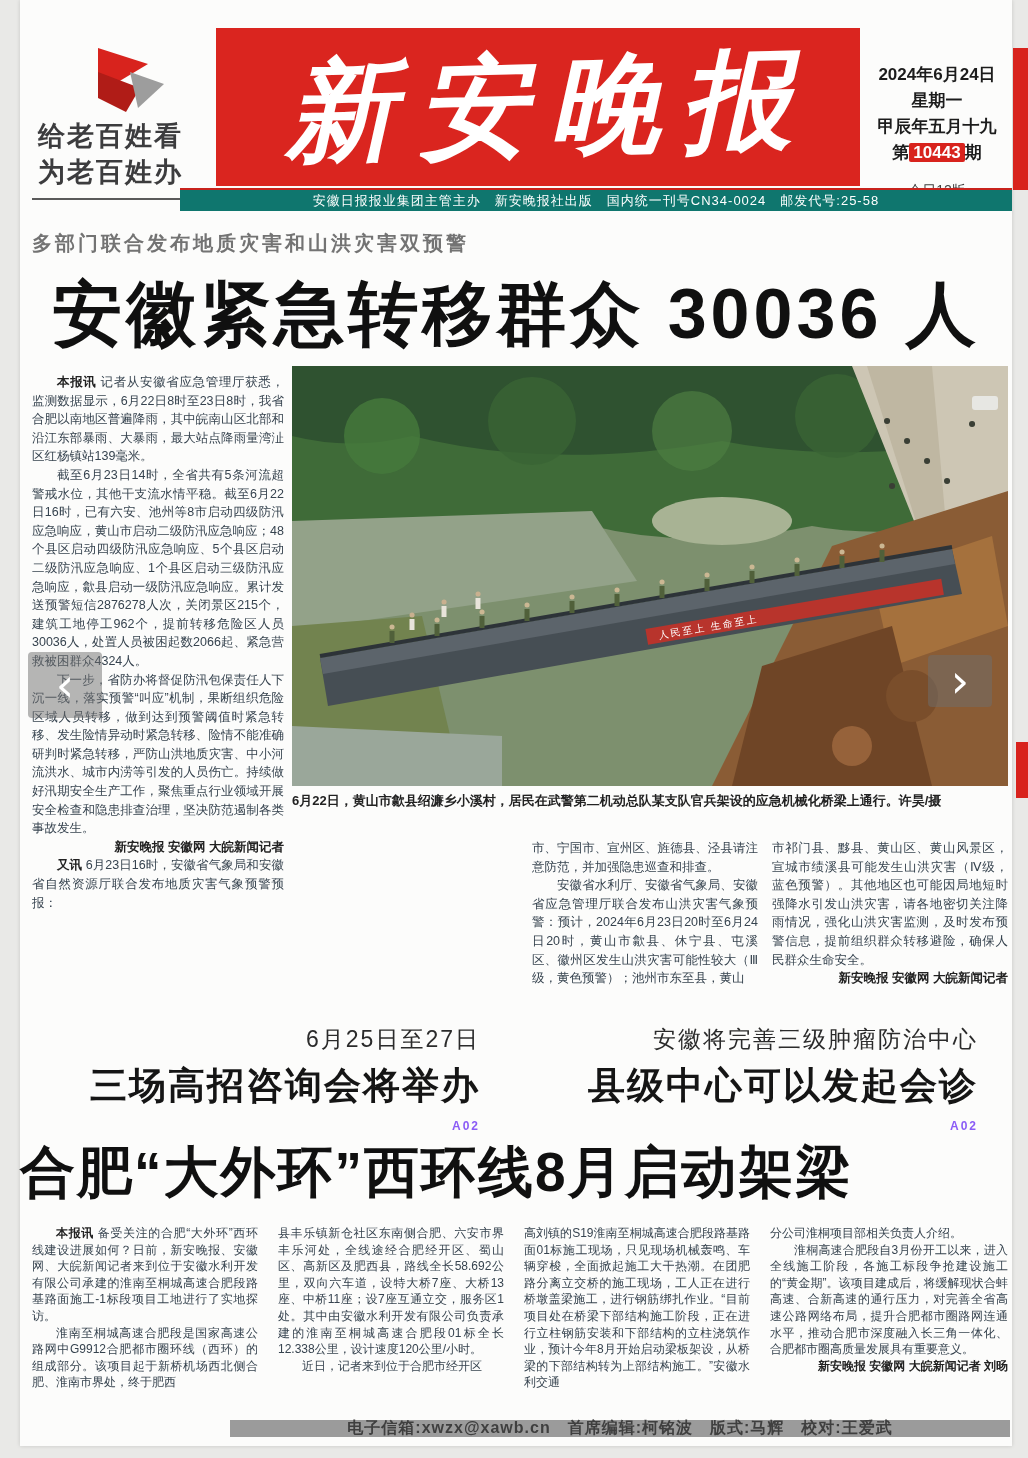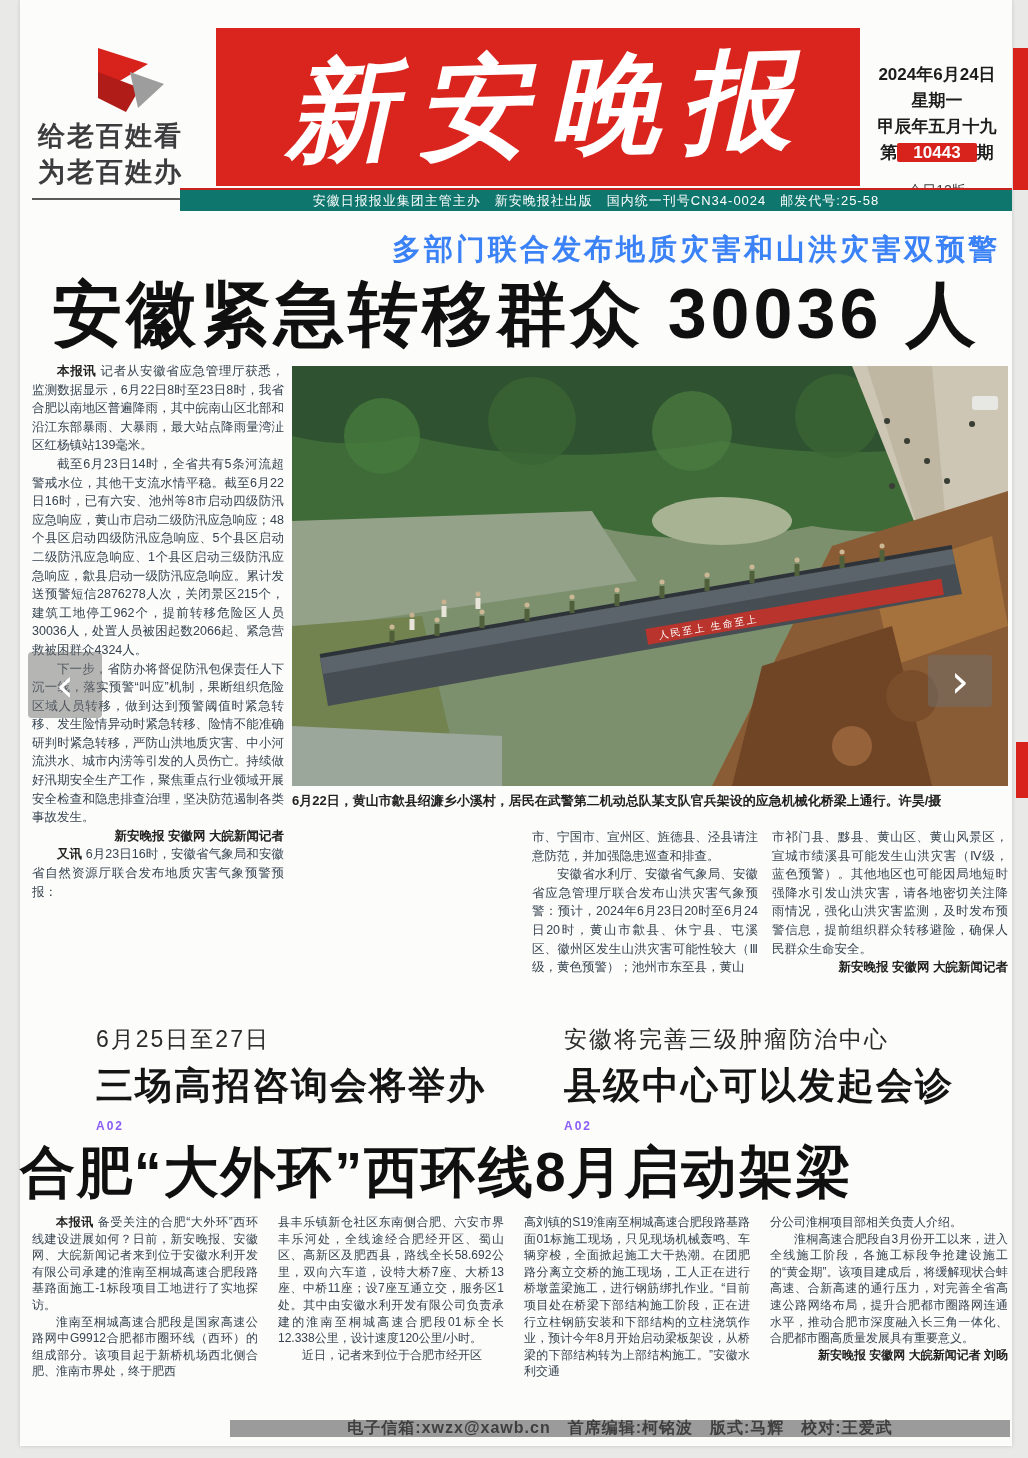--- a/index.html
+++ b/index.html
@@ -12,51 +12,51 @@
   
   #slogan { left:18px; top:118px; width:190px; font-weight:900; font-size:27px;
     line-height:36px; color:#3c3c3e; letter-spacing:2px; }
   #flag { left:58px; top:42px; }
   #mast-red { left:196px; top:28px; width:644px; height:158px; background:#da251f; }
   #mast-title { width:100%; height:100%; display:flex; align-items:center; justify-content:center;
     color:#fff; font-size:110px; font-weight:700; font-style:italic; letter-spacing:22px;
     transform:rotate(-1.5deg); font-family:"Liberation Serif", serif; text-indent:22px; }
   #dateblock { left:842px; top:62px; width:150px; text-align:center; color:#1c1c1c;
     font-weight:700; font-size:17px; line-height:26px; }
-  #issue-badge { background:#d8231d; color:#fff; padding:0 16px; border-radius:2px; font-weight:700; }
+  #issue-badge { background:#d8231d; color:#fff; padding:0 4px; border-radius:2px; font-weight:700; }
   #edition { font-size:14px; color:#404040; font-weight:400; margin-top:11px; }
   #mast-rule { left:12px; top:198px; width:170px; height:2px; background:#5a5a5a; }
   #pubbar { left:160px; top:188px; width:832px; height:23px; background:#0f766e;
     border-top:2px solid #c8221c; color:#fff; font-size:13px; display:flex;
     align-items:center; justify-content:center; letter-spacing:1px; }
 
   
-  #kicker { left:12px; top:230px; width:968px; text-align:right; font-size:29px;
-    font-weight:700; color:#3b82f6; letter-spacing:3px; }
+  #kicker { left:12px; top:230px; width:968px; text-align:left; font-size:20px;
+    font-weight:700; color:#737373; letter-spacing:3px; }
   #headline1 { left:0; top:268px; width:992px; text-align:center; font-size:70px;
     font-weight:900; color:#101010; letter-spacing:4px; white-space:nowrap; }
 
-  .bodytext { color:#36434f; font-size:12.5px; line-height:18.6px; text-align:justify; overflow:hidden; }
+  .bodytext { color:#36434f; font-size:12.5px; line-height:18.6px; text-align:justify; overflow:hidden;margin-top:11px; }
   .bodytext p { text-indent:2em; }
   .bodytext p.cont { text-indent:0; }
   .bodytext b.lead { font-weight:900; color:#222; }
   .byline { text-align:right; font-weight:900; color:#222; text-indent:0 !important; }
 
   #leftcol { left:12px; top:362px; width:252px; height:645px; }
 
   #photo { left:272px; top:366px; width:716px; height:420px; background:#7b8f6d; overflow:hidden; }
   #caption { left:272px; top:792px; width:716px; font-size:13px; font-weight:700;
     color:#222; text-align:justify; line-height:18px; }
 
   #warncol1 { left:272px; top:828px; width:226px; height:176px; }
   #warncol2 { left:512px; top:828px; width:226px; height:176px; }
   #warncol3 { left:752px; top:828px; width:236px; height:176px; }
 
   
-  .teaser { top:1024px; text-align:left;margin-left:16px; }
+  .teaser { top:1024px; text-align:right; }
   #teaser1 { left:60px; width:400px; }
   #teaser2 { left:528px; width:430px; }
   .teaser .tk { font-size:23px; color:#2b2b2b; letter-spacing:2px; }
   .teaser .th { font-size:37px; font-weight:900; color:#151515; letter-spacing:2px; margin-top:6px; }
   .teaser .tp { font-size:12px; font-weight:700; color:#8b5cf6; margin-top:8px; letter-spacing:2px; }
 
   
   #headline2 { left:0; top:1136px; width:992px; font-size:55px;
     font-weight:900; color:#101010; letter-spacing:2px; white-space:nowrap; }
   .bcol { top:1214px; height:196px; font-size:12px; line-height:16.6px; }

